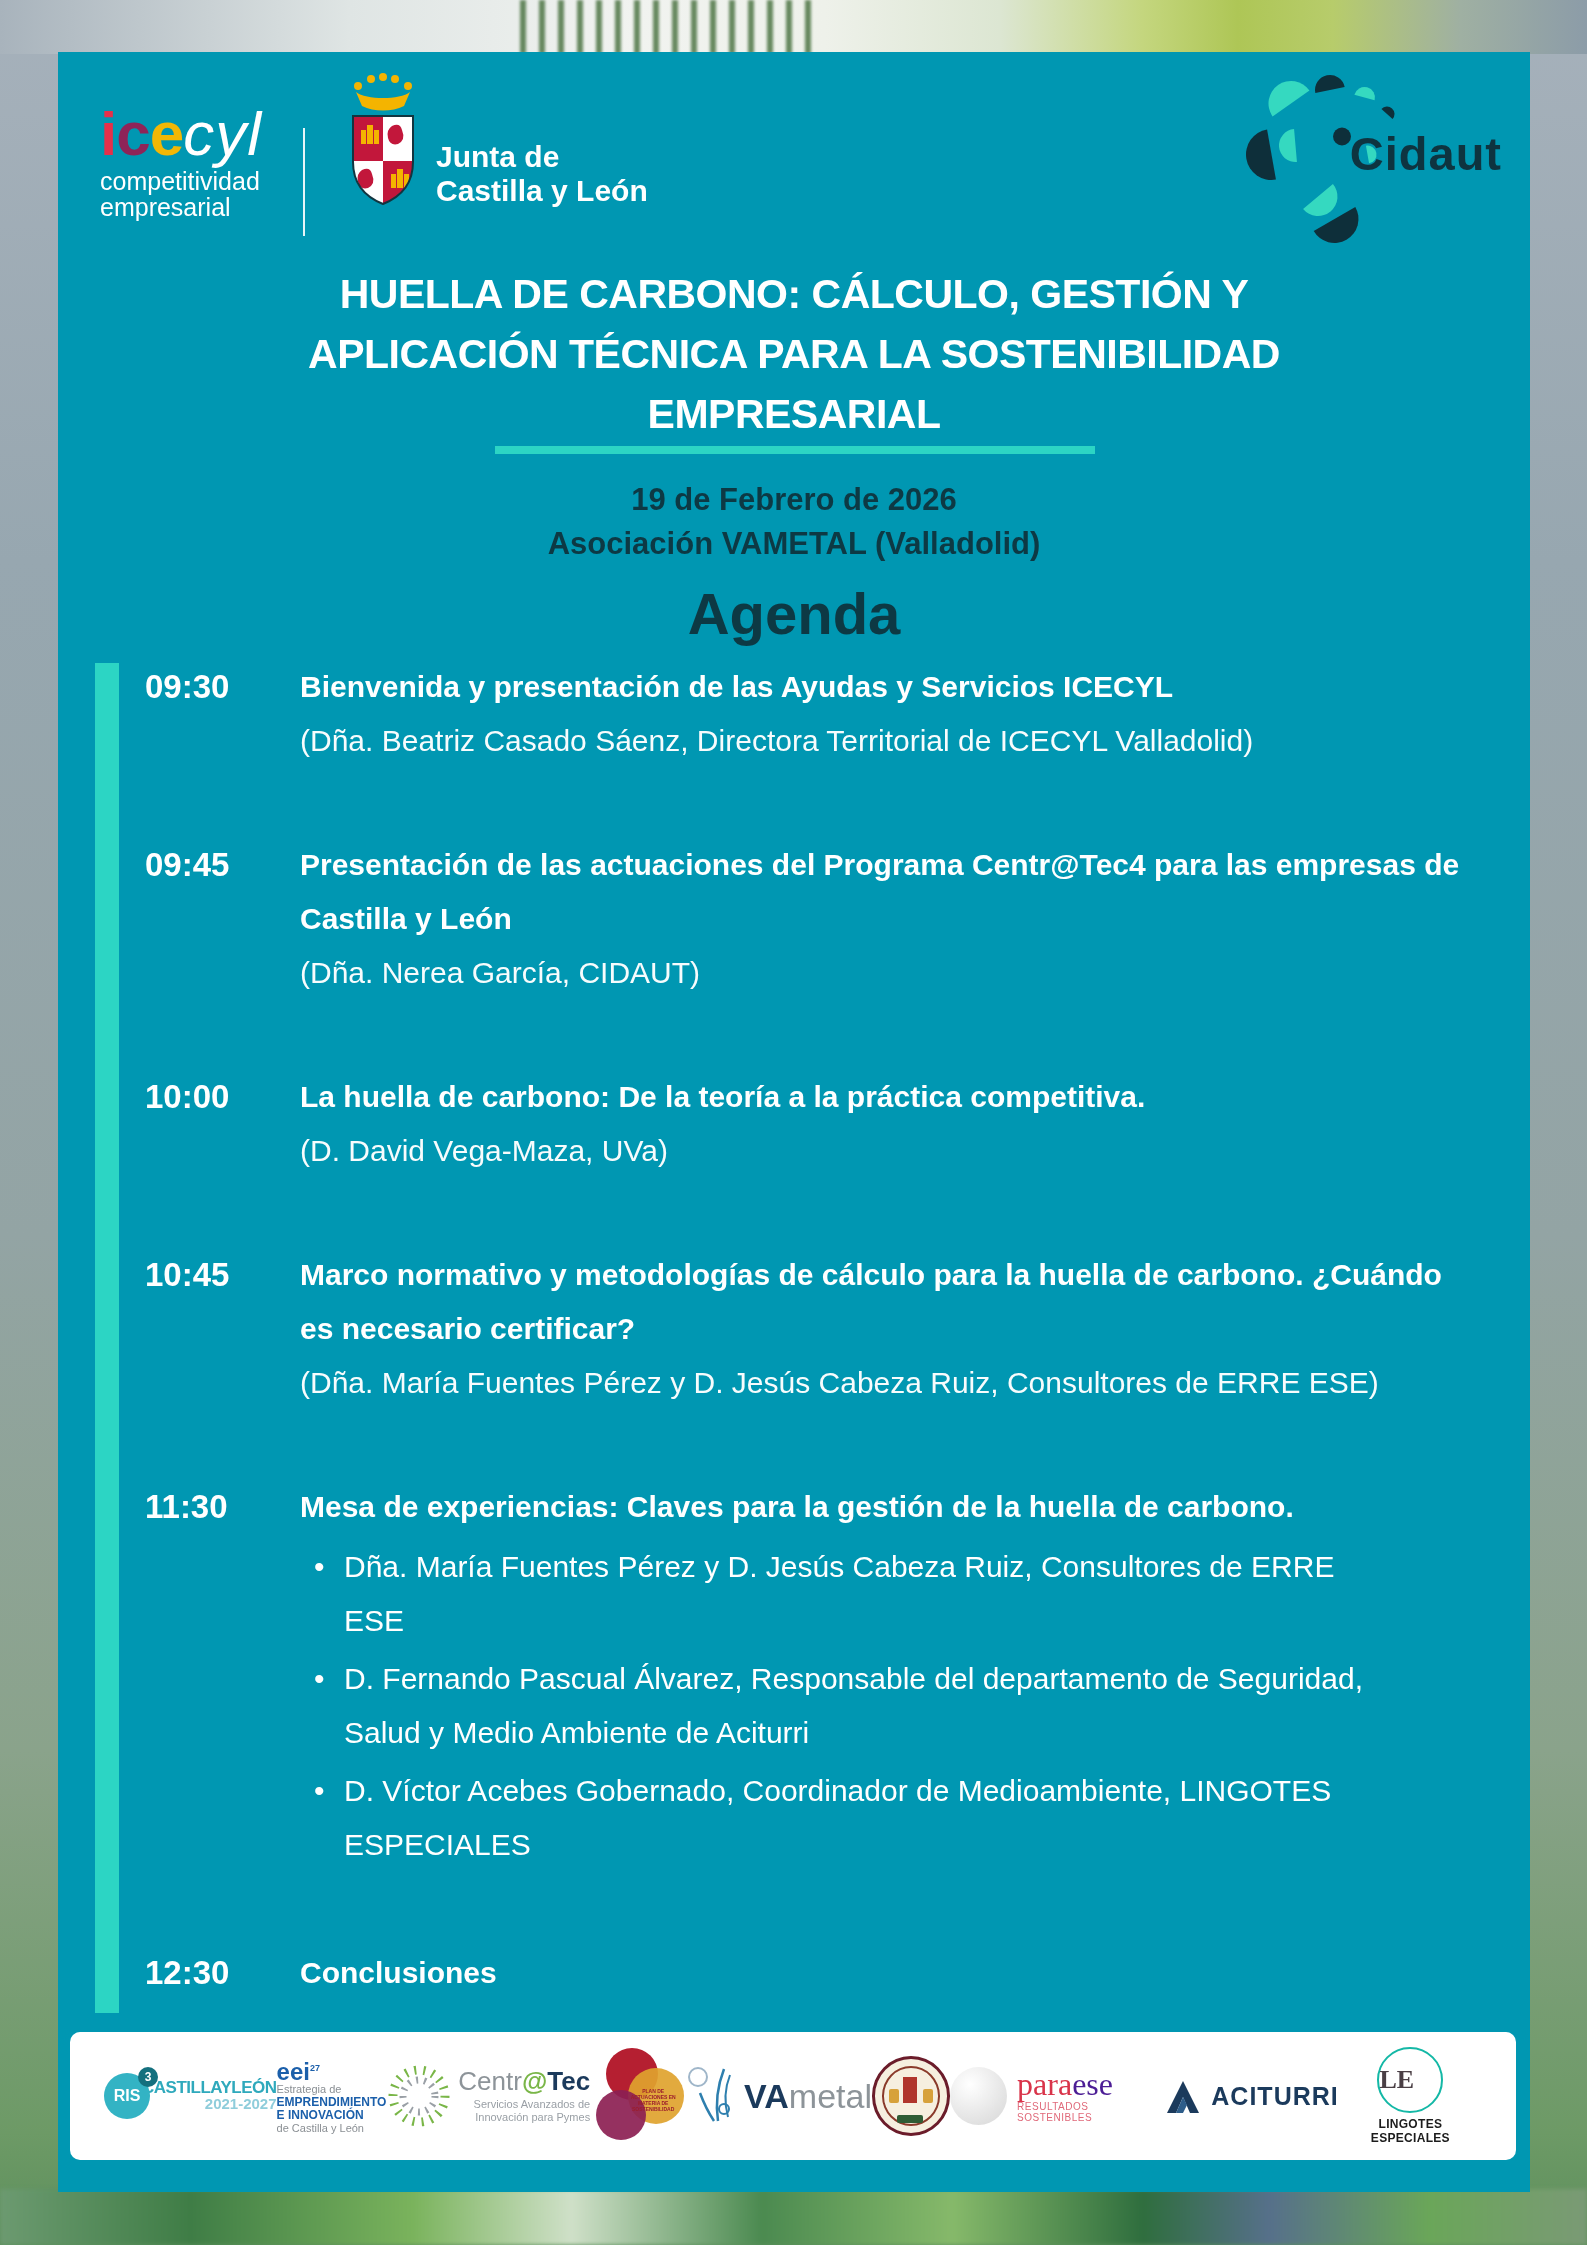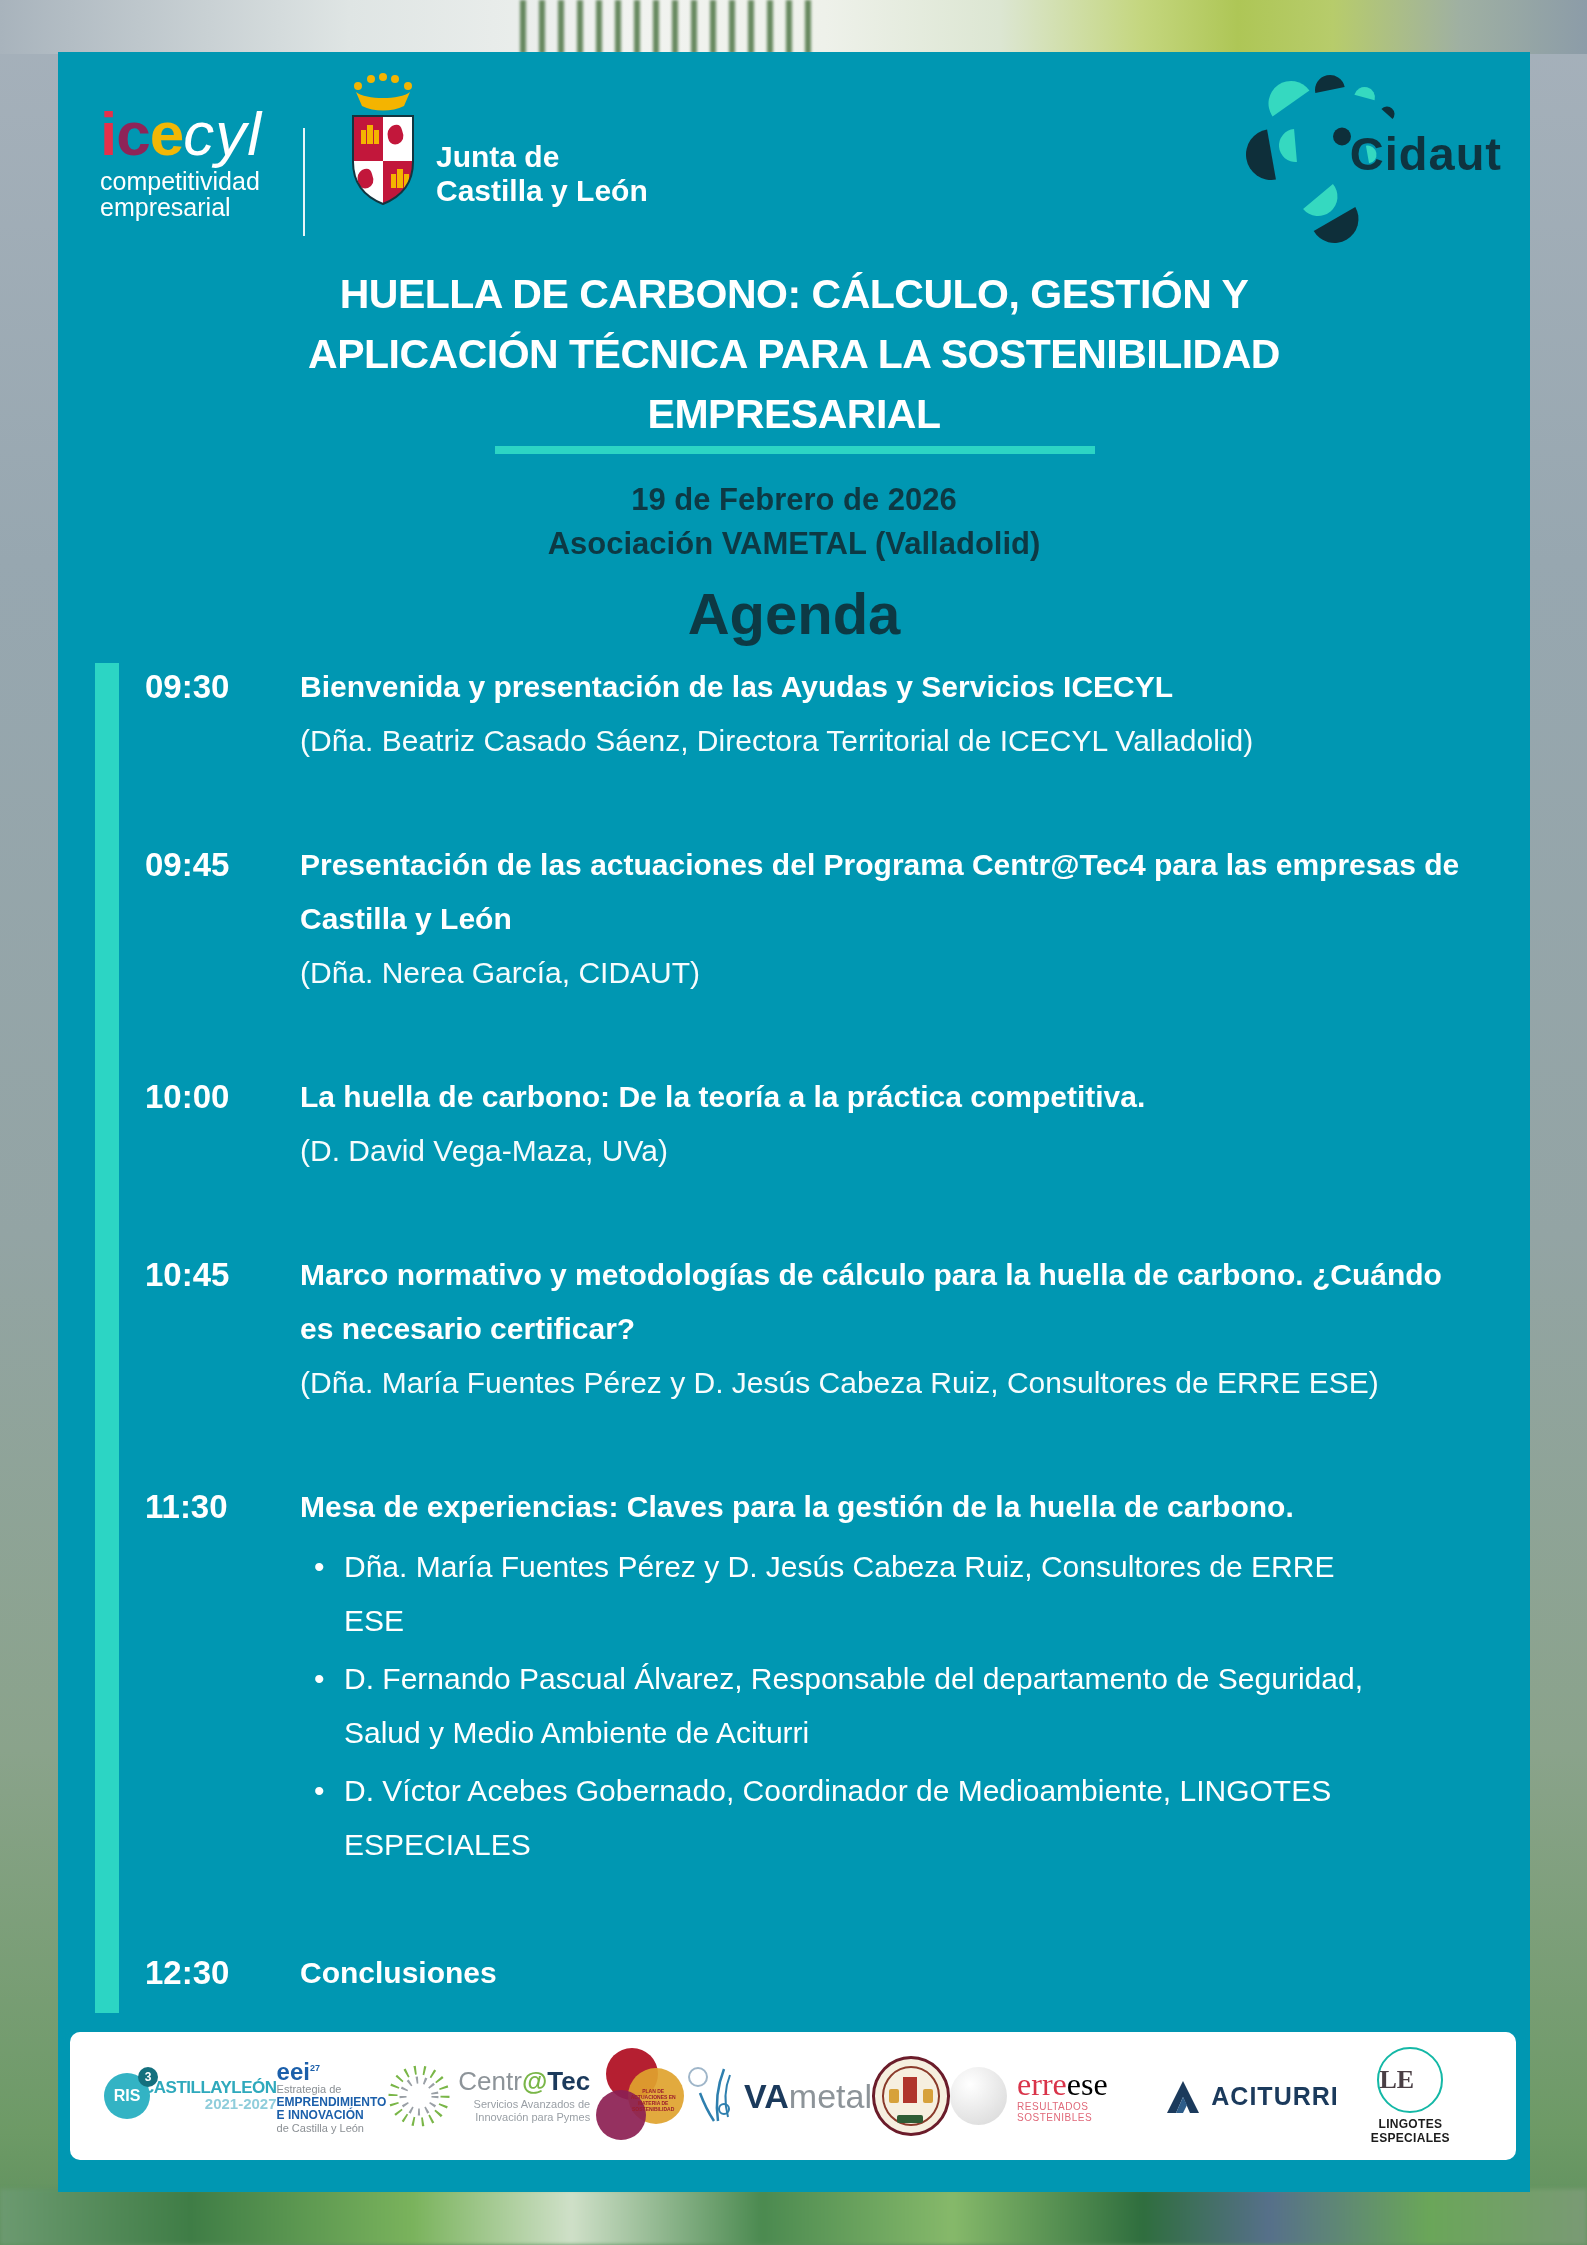--- a/index.html
+++ b/index.html
@@ -86,21 +86,21 @@
   .uva{width:74px;height:74px;border-radius:50%;background:#f6efdf;border:3px solid #6b1c2a;position:relative;overflow:hidden;}
   .uva .inner{position:absolute;left:7px;top:7px;right:7px;bottom:7px;border-radius:50%;border:2px solid #8a3a2a;}
   .uva .tower{position:absolute;left:28px;top:18px;width:14px;height:26px;background:#b0352c;}
   .uva .dotl{position:absolute;left:14px;top:30px;width:10px;height:14px;background:#d7a13a;border-radius:2px;}
   .uva .dotr{position:absolute;right:14px;top:30px;width:10px;height:14px;background:#d7a13a;border-radius:2px;}
   .uva .base{position:absolute;left:22px;bottom:10px;width:26px;height:8px;background:#2f5d35;border-radius:2px;}
   
   .err-sphere{width:58px;height:58px;border-radius:50%;background:radial-gradient(circle at 35% 30%, #ffffff 0%, #ececec 45%, #d5d5d5 100%);}
   .err-text{margin-left:10px;}
   .err-word{font-family:"Liberation Serif", serif;font-size:32px;line-height:30px;}
-  .err-p1{color:#d9344a;} .err-p2{color:#000000;}
+  .err-p1{color:#d9344a;} .err-p2{color:#4c1d95;}
   .err-cap{color:#e0697a;font-size:10px;letter-spacing:.5px;margin-top:2px;}
   
   .aci-word{color:#1b3a5c;font-weight:bold;font-size:25px;letter-spacing:1px;margin-left:8px;}
   
   .lin{display:block;text-align:center;}
   .lin-circle{width:62px;height:62px;margin:0 auto;border-radius:50%;border:2px solid #14b8a6;display:flex;align-items:center;}
   .lin-mono{font-family:"Liberation Serif", serif;font-weight:bold;font-size:26px;color:#4a3f45;}
   .lin-cap{color:#1c1c1c;font-weight:bold;font-size:12px;margin-top:4px;letter-spacing:.3px;}
 </style>
 </head>
@@ -311,21 +311,21 @@
         <div class="inner"></div>
         <div class="tower"></div>
         <div class="dotl"></div>
         <div class="dotr"></div>
         <div class="base"></div>
       </div>
 
       <div class="flogo">
         <div class="err-sphere"></div>
         <div class="err-text">
-          <div class="err-word"><span class="err-p1">erre</span><span class="err-p2">ese</span></div>
+          <div class="err-word"><span class="err-p1">para</span><span class="err-p2">ese</span></div>
           <div class="err-cap">RESULTADOS SOSTENIBLES</div>
         </div>
       </div>
 
       <div class="flogo">
         <svg width="40" height="38" viewBox="0 0 40 38">
           <path d="M4,36 L20,4 L36,36 H27 L20,20 L13,36 Z" fill="#1b3a5c"></path>
           <path d="M13,36 L20,20 L24,28 L20,36 Z" fill="#2e5d8a"></path>
         </svg>
         <div class="aci-word">ACITURRI</div>

